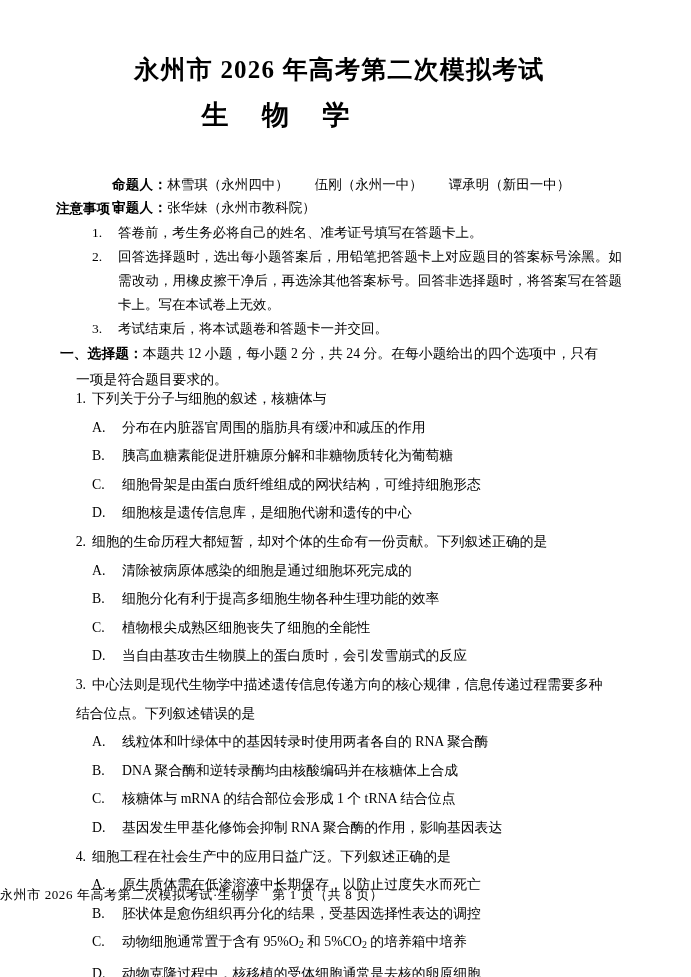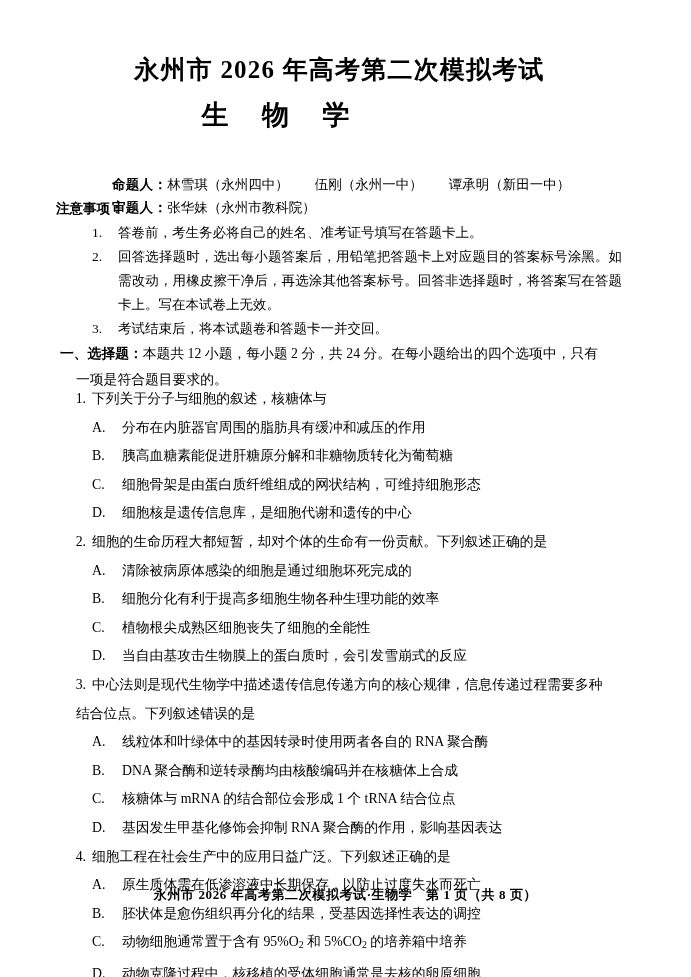--- a/index.html
+++ b/index.html
@@ -157,26 +157,25 @@
     text-align: left;
   }
   sub { font-size: 0.72em; vertical-align: -0.25em; }
 
   
   .footer {
     position: absolute;
     left: 0;
     top: 886px;
     width: 691px;
-    text-align: center;
+    text-align: left;
     font-family: "Liberation Serif", "DejaVu Serif", serif;
     font-size: 13px;
     letter-spacing: 0.6px;
     white-space: nowrap;
-    font-weight: bold;
   }
 </style>
 </head>
 <body>
 
 <div class="page">
 
   <div class="doc-title">永州市 2026 年高考第二次模拟考试</div>
   <div class="doc-subject">生 物 学</div>
 

